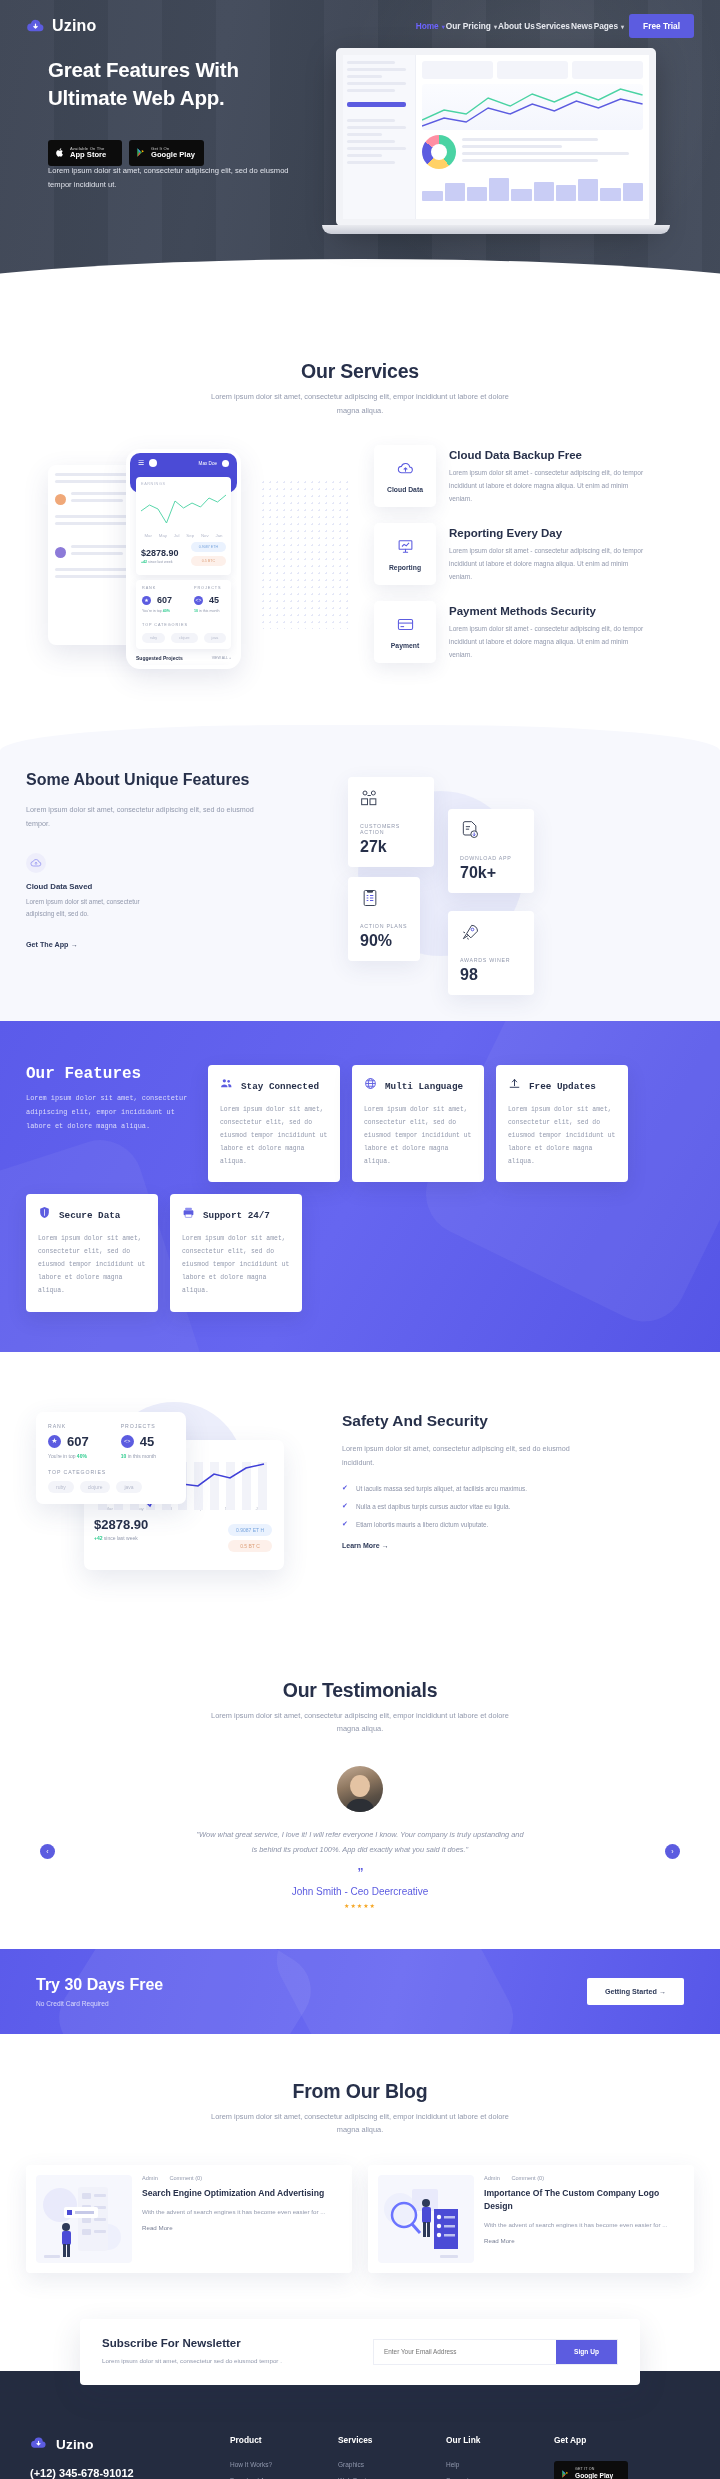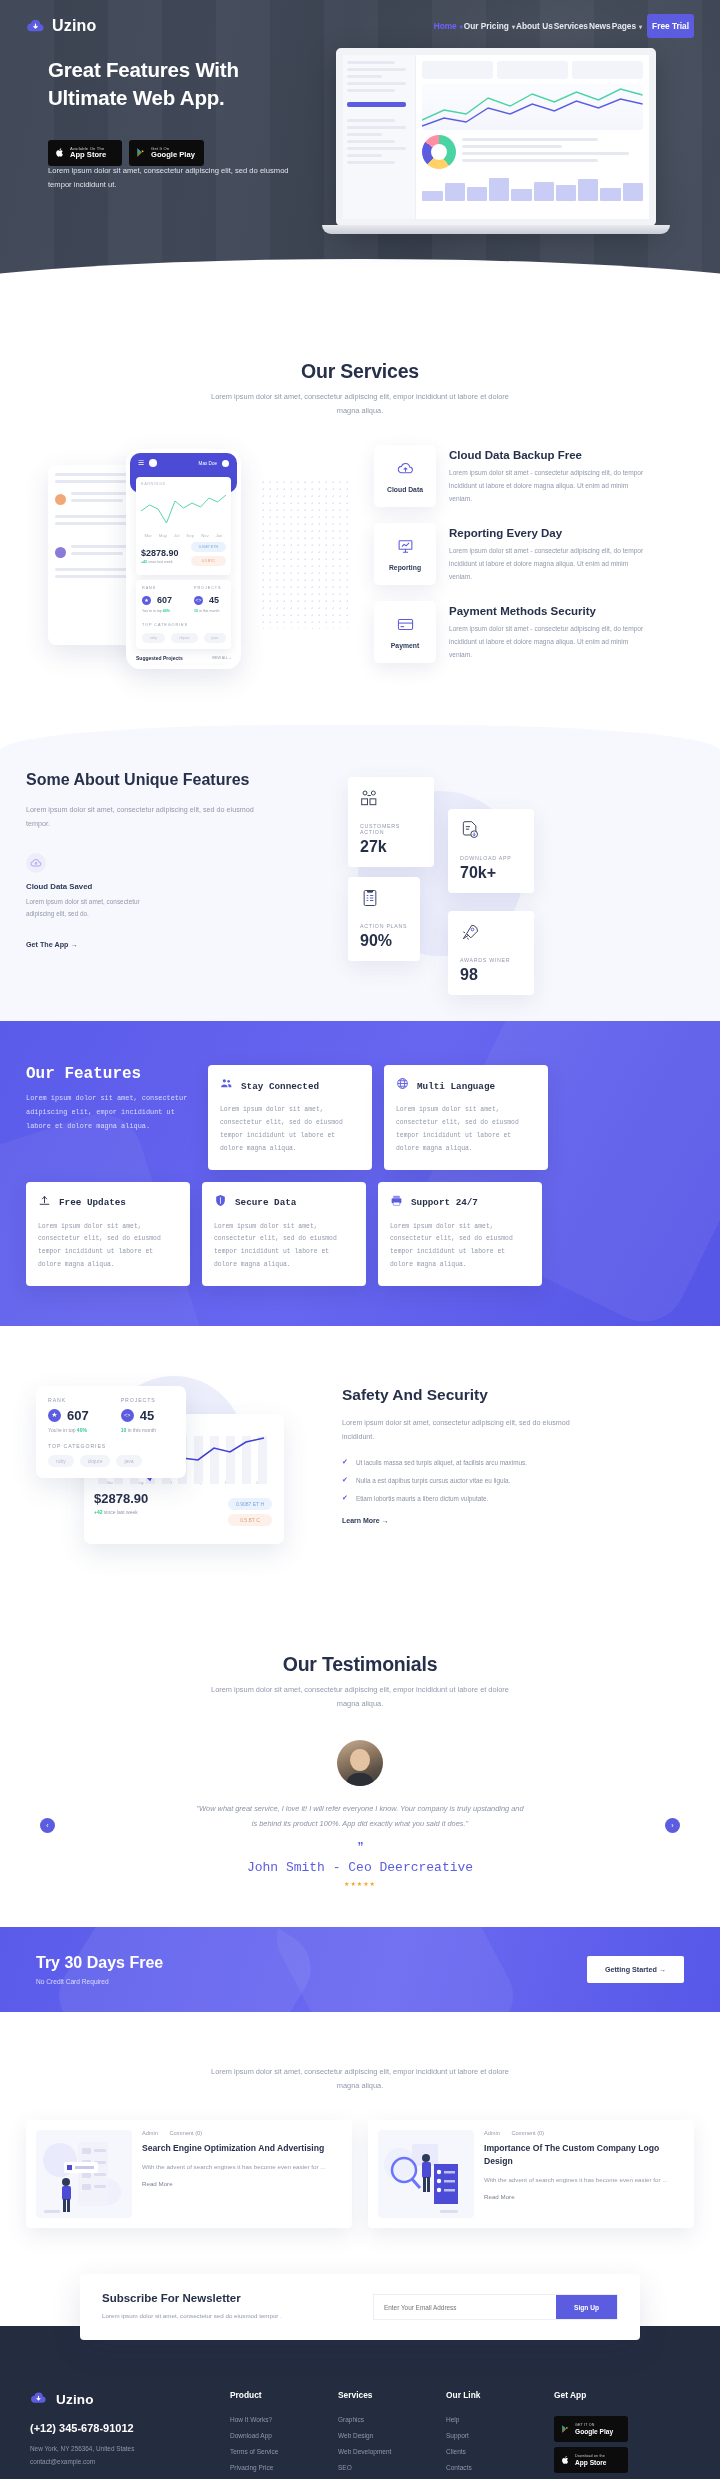--- a/index.html
+++ b/index.html
@@ -47,21 +47,21 @@
   .brand-name { color:#fff; font-size:16px; font-weight:bold; letter-spacing:.2px; }
   .nav-links { margin-left:auto; display:flex; align-items:center; gap:1px; }
   .nav-link {
     color:#e8eaf0; font-size:8.3px; font-weight:bold; white-space:nowrap;
     cursor:pointer; display:flex; align-items:center; gap:3px;
   }
   .nav-link.active { color:#6c63ff; }
   .caret { font-size:6px; opacity:.85; }
   .btn-trial {
     background:#5c5ce0; color:#fff; font-size:8.3px; font-weight:bold;
-    padding:7px 5px; border-radius:3px; cursor:pointer; white-space:nowrap;
+    padding:7px 14px; border-radius:3px; cursor:pointer; white-space:nowrap;
     margin-left: 4px;
   }
   .hero-inner { position:relative; z-index:5; display:flex; padding: 18px 26px 0 26px; }
   .hero-left { width:310px; padding-left: 22px; position:relative; }
   .hero-title {
     color:#fff; font-size:20.5px; font-weight:bold; line-height:1.35;
     letter-spacing:-.2px; width: 230px;
   }
   .store-row { display:flex; gap:7px; position:absolute; top:84px; left:22px; }
   .store-btn {
@@ -188,21 +188,21 @@
   }
   .feat-wave2{
     position:absolute; left:-80px; bottom:-110px; width:260px; height:300px;
     background:rgba(255,255,255,.05); transform:rotate(-18deg); border-radius:42px;
   }
   .feat-grid { display:flex; flex-wrap:wrap; gap:12px; position:relative; z-index:2;}
   .feat-intro { width:170px; padding-right:6px;}
   .feat-title { color:#fff; font-size:16px; font-weight:bold; }
   .feat-sub { color:#dcdcfb; font-size:6.9px; line-height:2; margin-top:9px;}
   .fcard {
-    background:#fff; border-radius:4px; width:164px; padding:12px 12px 14px;
+    background:#fff; border-radius:4px; width:132px; padding:12px 12px 14px;
     box-shadow:0 7px 20px rgba(30,30,90,.12);
   }
   .fcard-head{ display:flex; align-items:center; gap:8px; margin-bottom:9px;}
   .fcard-h{ font-size:9.3px; font-weight:bold; color:#27304a;}
   .fcard-p{ font-size:6.4px; color:#9299ad; line-height:2;}
 
   
   .safety { background:#fff; padding:44px 26px 50px; position:relative; overflow:hidden;}
   .safety-row { display:flex; gap:16px; align-items:flex-start;}
   .safety-left { width:300px; position:relative; height:185px;}
@@ -245,21 +245,21 @@
     background:linear-gradient(160deg,#c6ad96,#8e7760 40%,#5b5045 70%,#3a3a3c);
     position:relative; overflow:hidden;
   }
   .avatar:before{content:"";position:absolute;left:13px;top:9px;width:20px;height:22px;border-radius:50%;background:#e4c3a3;}
   .avatar:after{content:"";position:absolute;left:9px;bottom:0;width:28px;height:13px;border-radius:12px 12px 0 0;background:#2c2f35;}
   .quote{
     font-style:italic; color:#8c93a8; font-size:7.4px; line-height:2;
     width:330px; margin:16px auto 0;
   }
   .qmark{ color:#5c5ce0; font-size:12px; font-weight:bold; margin-top:8px; letter-spacing:-1px;}
-  .author{ font-size:13px; font-weight:bold; color:#27304a; margin-top:6px;font-family:Liberation Mono, monospace;}
+  .author{ font-size:10px; font-weight:bold; color:#27304a; margin-top:6px;}
   .author span{ color:#5c5ce0; font-weight:normal;}
   .stars{ color:#f5a623; font-size:6px; margin-top:5px; letter-spacing:1px;}
   .arrow-btn{
     position:absolute; top:78px; width:15px;height:15px;border-radius:50%;
     background:#5c5ce0;color:#fff;font-size:7px;display:flex;align-items:center;justify-content:center;
     cursor:pointer;
   }
   .arrow-left{ left:14px; }
   .arrow-right{ right:14px; }
 
@@ -877,20 +877,21 @@
     <div class="cta-wave"></div>
     <div class="cta-wave2"></div>
     <div>
       <div class="cta-h">Try 30 Days Free</div>
       <div class="cta-p">No Credit Card Required</div>
     </div>
     <div class="cta-btn">Getting Started   →</div>
   </section>
 
   <section class="blog">
+    <h2 class="sec-title">From Our Blog</h2>
     <p class="sec-sub">Lorem ipsum dolor sit amet, consectetur adipiscing elit, empor incididunt ut labore et dolore magna aliqua.</p>
     <div class="blog-grid">
       <article class="bcard">
         <div class="bthumb">
           <svg width="96" height="88" viewBox="0 0 96 88">
             <circle cx="24" cy="30" r="17" fill="#e9eafb"></circle>
             <circle cx="72" cy="62" r="13" fill="#eef0fc"></circle>
             <rect x="42" y="12" width="30" height="64" rx="3" fill="#f1f2fa"></rect>
             <rect x="46" y="18" width="9" height="6" rx="1" fill="#dcdef0"></rect>
             <rect x="58" y="19" width="12" height="3" rx="1" fill="#dcdef0"></rect>

